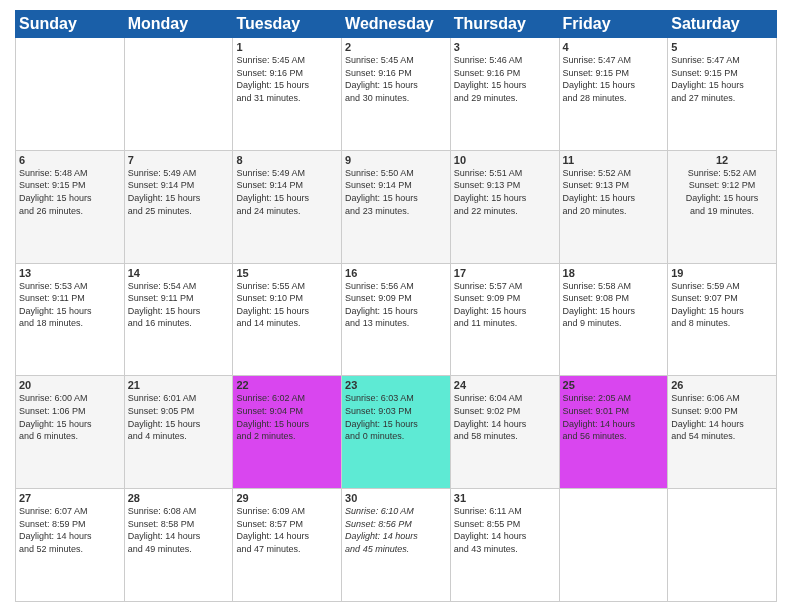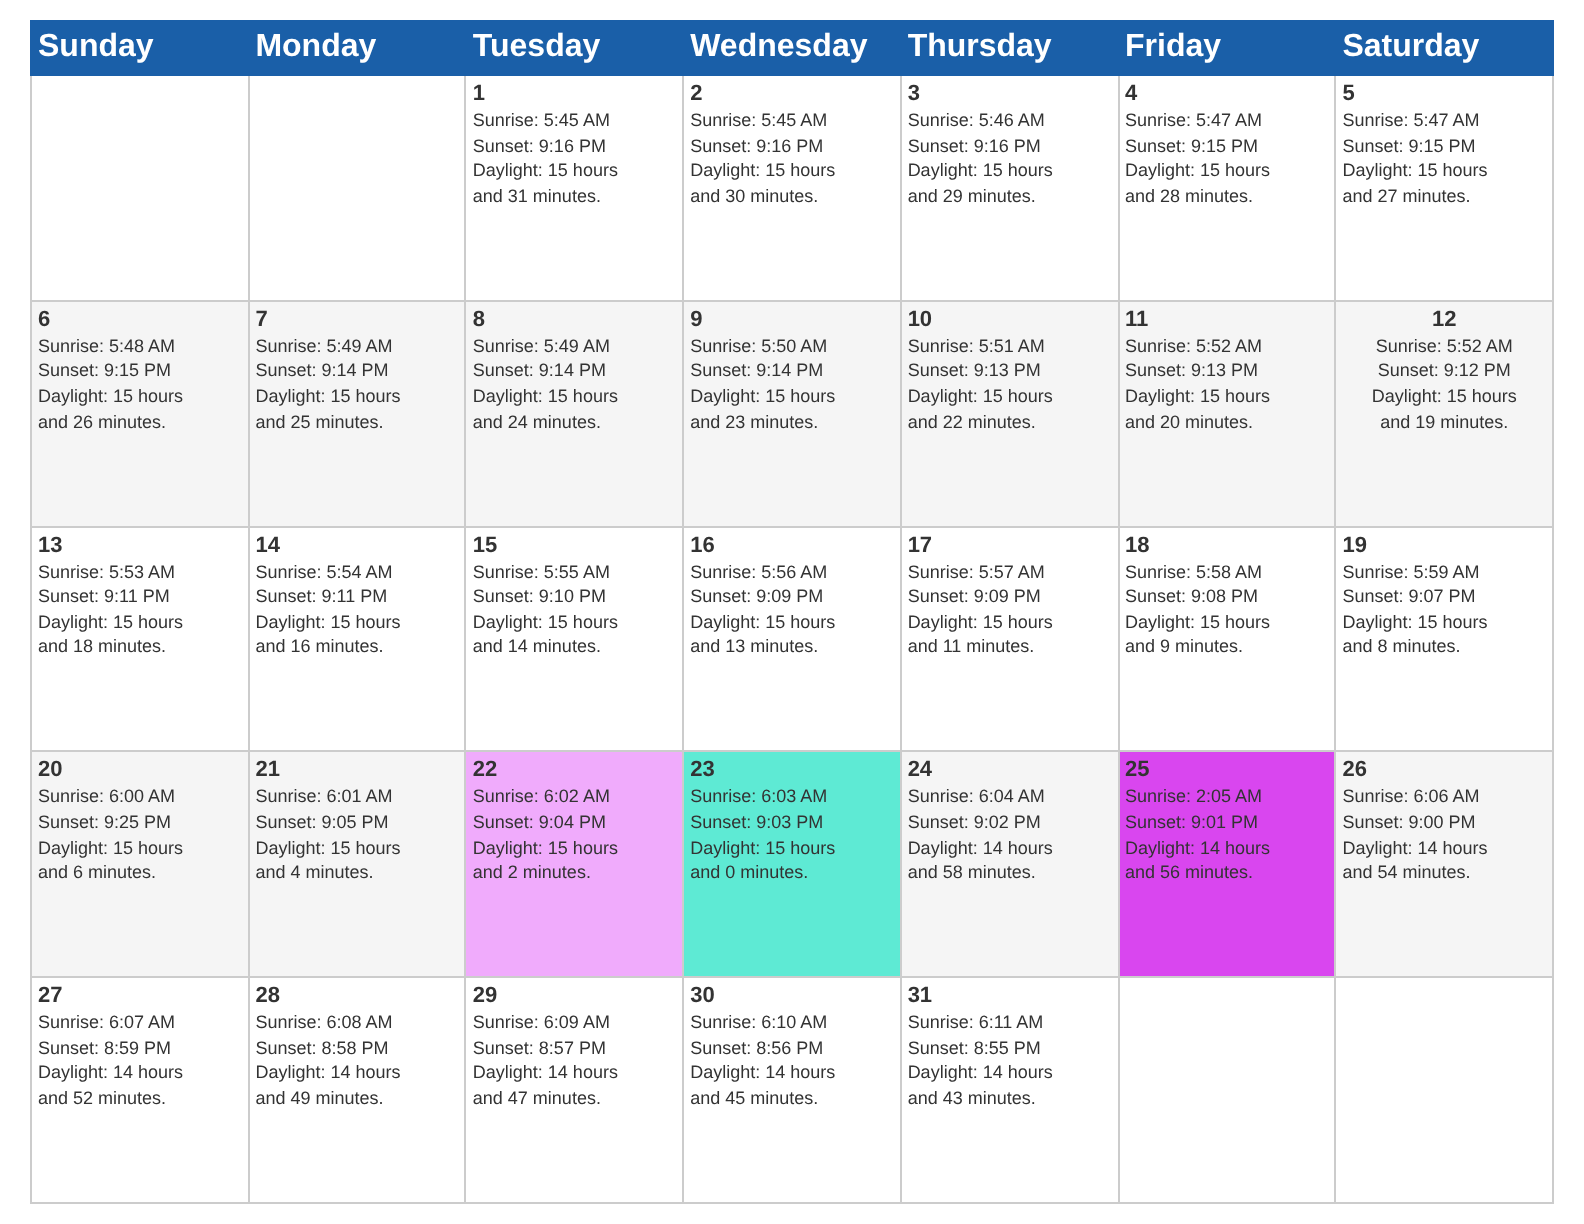--- a/index.html
+++ b/index.html
@@ -251,32 +251,32 @@
             <div class="day-info" style="white-space: pre-line;">Sunrise: 5:59 AM
 Sunset: 9:07 PM
 Daylight: 15 hours
 and 8 minutes.</div>
           </td>
         </tr>
         <tr>
           <td style="background: rgb(245, 245, 245);">
             <span class="day-number">20</span>
             <div class="day-info" style="white-space: pre-line;">Sunrise: 6:00 AM
-Sunset: 9:25 PM
+Sunset: 1:06 PM
 Daylight: 15 hours
 and 6 minutes.</div>
           </td>
           <td style="background: rgb(245, 245, 245);">
             <span class="day-number">21</span>
             <div class="day-info" style="white-space: pre-line;">Sunrise: 6:01 AM
 Sunset: 9:05 PM
 Daylight: 15 hours
 and 4 minutes.</div>
           </td>
-          <td style="background: #f0abfc;">
+          <td style="background: #d946ef;">
             <span class="day-number">22</span>
             <div class="day-info" style="white-space: pre-line;">Sunrise: 6:02 AM
 Sunset: 9:04 PM
 Daylight: 15 hours
 and 2 minutes.</div>
           </td>
           <td style="background: #5eead4;">
             <span class="day-number">23</span>
             <div class="day-info" style="white-space: pre-line;">Sunrise: 6:03 AM
 Sunset: 9:03 PM
@@ -322,21 +322,21 @@
           </td>
           <td>
             <span class="day-number">29</span>
             <div class="day-info" style="white-space: pre-line;">Sunrise: 6:09 AM
 Sunset: 8:57 PM
 Daylight: 14 hours
 and 47 minutes.</div>
           </td>
           <td>
             <span class="day-number">30</span>
-            <div class="day-info" style="white-space: pre-line;">Sunrise: 6:10 AM
+            <div class="day-info" style="white-space: pre-line; font-style: italic;">Sunrise: 6:10 AM
 Sunset: 8:56 PM
 Daylight: 14 hours
 and 45 minutes.</div>
           </td>
           <td>
             <span class="day-number">31</span>
             <div class="day-info" style="white-space: pre-line;">Sunrise: 6:11 AM
 Sunset: 8:55 PM
 Daylight: 14 hours
 and 43 minutes.</div>

